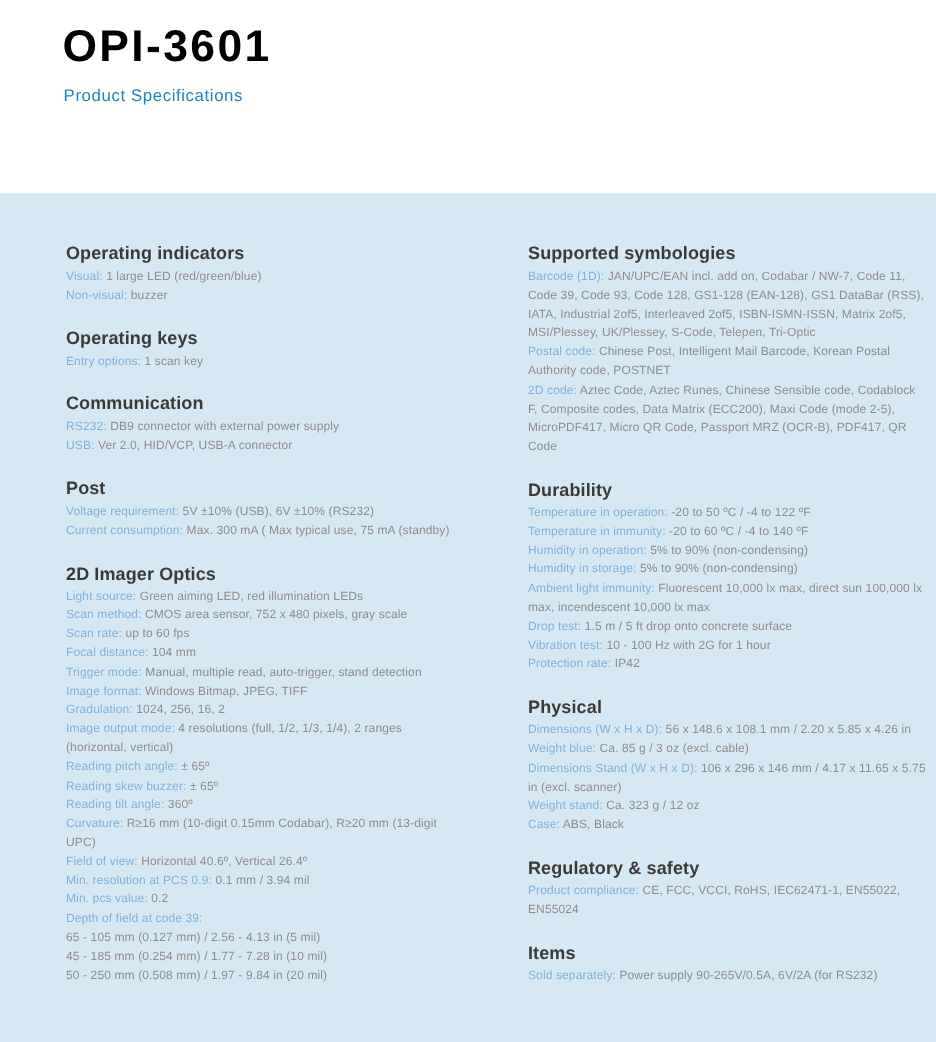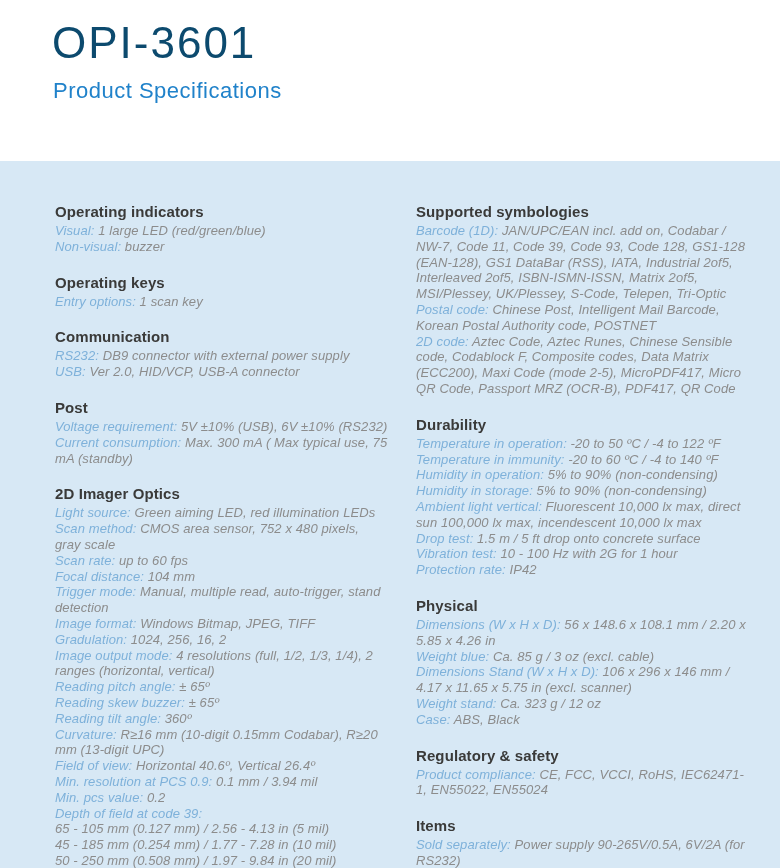--- a/index.html
+++ b/index.html
@@ -11,59 +11,58 @@
     font-family: "Liberation Sans", sans-serif;
     overflow: hidden;
   }
   .header {
     background: #ffffff;
     height: 161px;
     padding: 20px 0 0 52px;
   }
   .product-title {
     margin: 0;
-    font-size: 44px;
-    font-weight: 400;
+    font-size: 37px;
+    font-weight: 700;
     letter-spacing: 2px;
-    color: #0c4a6e;
+    color: #000000;
     line-height: 1.05;
   }
   .page-subtitle {
     margin: 12px 0 0 1px;
-    font-size: 22px;
+    font-size: 14px;
     font-weight: 400;
     letter-spacing: 0.5px;
     color: #2082ca;
   }
   .panel {
     background: #d7e8f5;
     height: 707px;
     padding: 42px 24px 24px 55px;
     display: flex;
-    gap: 28px;
+    gap: 52px;
   }
   .spec-column {
     width: 333px;
     flex: 0 0 333px;
   }
   .spec-section { margin: 0 0 19px 0; }
   .spec-heading {
     margin: 0 0 3px 0;
     font-size: 15px;
     font-weight: 700;
     color: #3a3a39;
     letter-spacing: 0.1px;
   }
   .spec-row {
     margin: 0;
-    font-size: 13px;
+    font-size: 10px;
     line-height: 15.8px;
     color: #8c8c8c;
     letter-spacing: 0.1px;
-    font-style: italic;
   }
   .spec-label { color: #7eb1da; }
 </style>
 </head>
 <body>
 
 <div class="page">
   <header class="header">
     <h1 class="product-title">OPI-3601</h1>
     <div class="page-subtitle">Product Specifications</div>
@@ -118,21 +117,21 @@
           <p class="spec-row"><span class="spec-label">Barcode (1D):</span> <span class="spec-value">JAN/UPC/EAN incl. add on, Codabar / NW-7, Code 11, Code 39, Code 93, Code 128, GS1-128 (EAN-128), GS1 DataBar (RSS), IATA, Industrial 2of5, Interleaved 2of5, ISBN-ISMN-ISSN, Matrix 2of5, MSI/Plessey, UK/Plessey, S-Code, Telepen, Tri-Optic</span></p>
           <p class="spec-row"><span class="spec-label">Postal code:</span> <span class="spec-value">Chinese Post, Intelligent Mail Barcode, Korean Postal Authority code, POSTNET</span></p>
           <p class="spec-row"><span class="spec-label">2D code:</span> <span class="spec-value">Aztec Code, Aztec Runes, Chinese Sensible code, Codablock F, Composite codes, Data Matrix (ECC200), Maxi Code (mode 2-5), MicroPDF417, Micro QR Code, Passport MRZ (OCR-B), PDF417, QR Code</span></p>
         </section>
         <section class="spec-section">
           <h3 class="spec-heading">Durability</h3>
           <p class="spec-row"><span class="spec-label">Temperature in operation:</span> <span class="spec-value">-20 to 50 ºC / -4 to 122 ºF</span></p>
           <p class="spec-row"><span class="spec-label">Temperature in immunity:</span> <span class="spec-value">-20 to 60 ºC / -4 to 140 ºF</span></p>
           <p class="spec-row"><span class="spec-label">Humidity in operation:</span> <span class="spec-value">5% to 90% (non-condensing)</span></p>
           <p class="spec-row"><span class="spec-label">Humidity in storage:</span> <span class="spec-value">5% to 90% (non-condensing)</span></p>
-          <p class="spec-row"><span class="spec-label">Ambient light vertical:</span> <span class="spec-value">Fluorescent 10,000 lx max, direct sun 100,000 lx max, incendescent 10,000 lx max</span></p>
+          <p class="spec-row"><span class="spec-label">Ambient light immunity:</span> <span class="spec-value">Fluorescent 10,000 lx max, direct sun 100,000 lx max, incendescent 10,000 lx max</span></p>
           <p class="spec-row"><span class="spec-label">Drop test:</span> <span class="spec-value">1.5 m / 5 ft drop onto concrete surface</span></p>
           <p class="spec-row"><span class="spec-label">Vibration test:</span> <span class="spec-value">10 - 100 Hz with 2G for 1 hour</span></p>
           <p class="spec-row"><span class="spec-label">Protection rate:</span> <span class="spec-value">IP42</span></p>
         </section>
         <section class="spec-section">
           <h3 class="spec-heading">Physical</h3>
           <p class="spec-row"><span class="spec-label">Dimensions (W x H x D):</span> <span class="spec-value">56 x 148.6 x 108.1 mm / 2.20 x 5.85 x 4.26 in</span></p>
           <p class="spec-row"><span class="spec-label">Weight blue:</span> <span class="spec-value">Ca. 85 g / 3 oz (excl. cable)</span></p>
           <p class="spec-row"><span class="spec-label">Dimensions Stand (W x H x D):</span> <span class="spec-value">106 x 296 x 146 mm / 4.17 x 11.65 x 5.75 in (excl. scanner)</span></p>
           <p class="spec-row"><span class="spec-label">Weight stand:</span> <span class="spec-value">Ca. 323 g / 12 oz</span></p>

